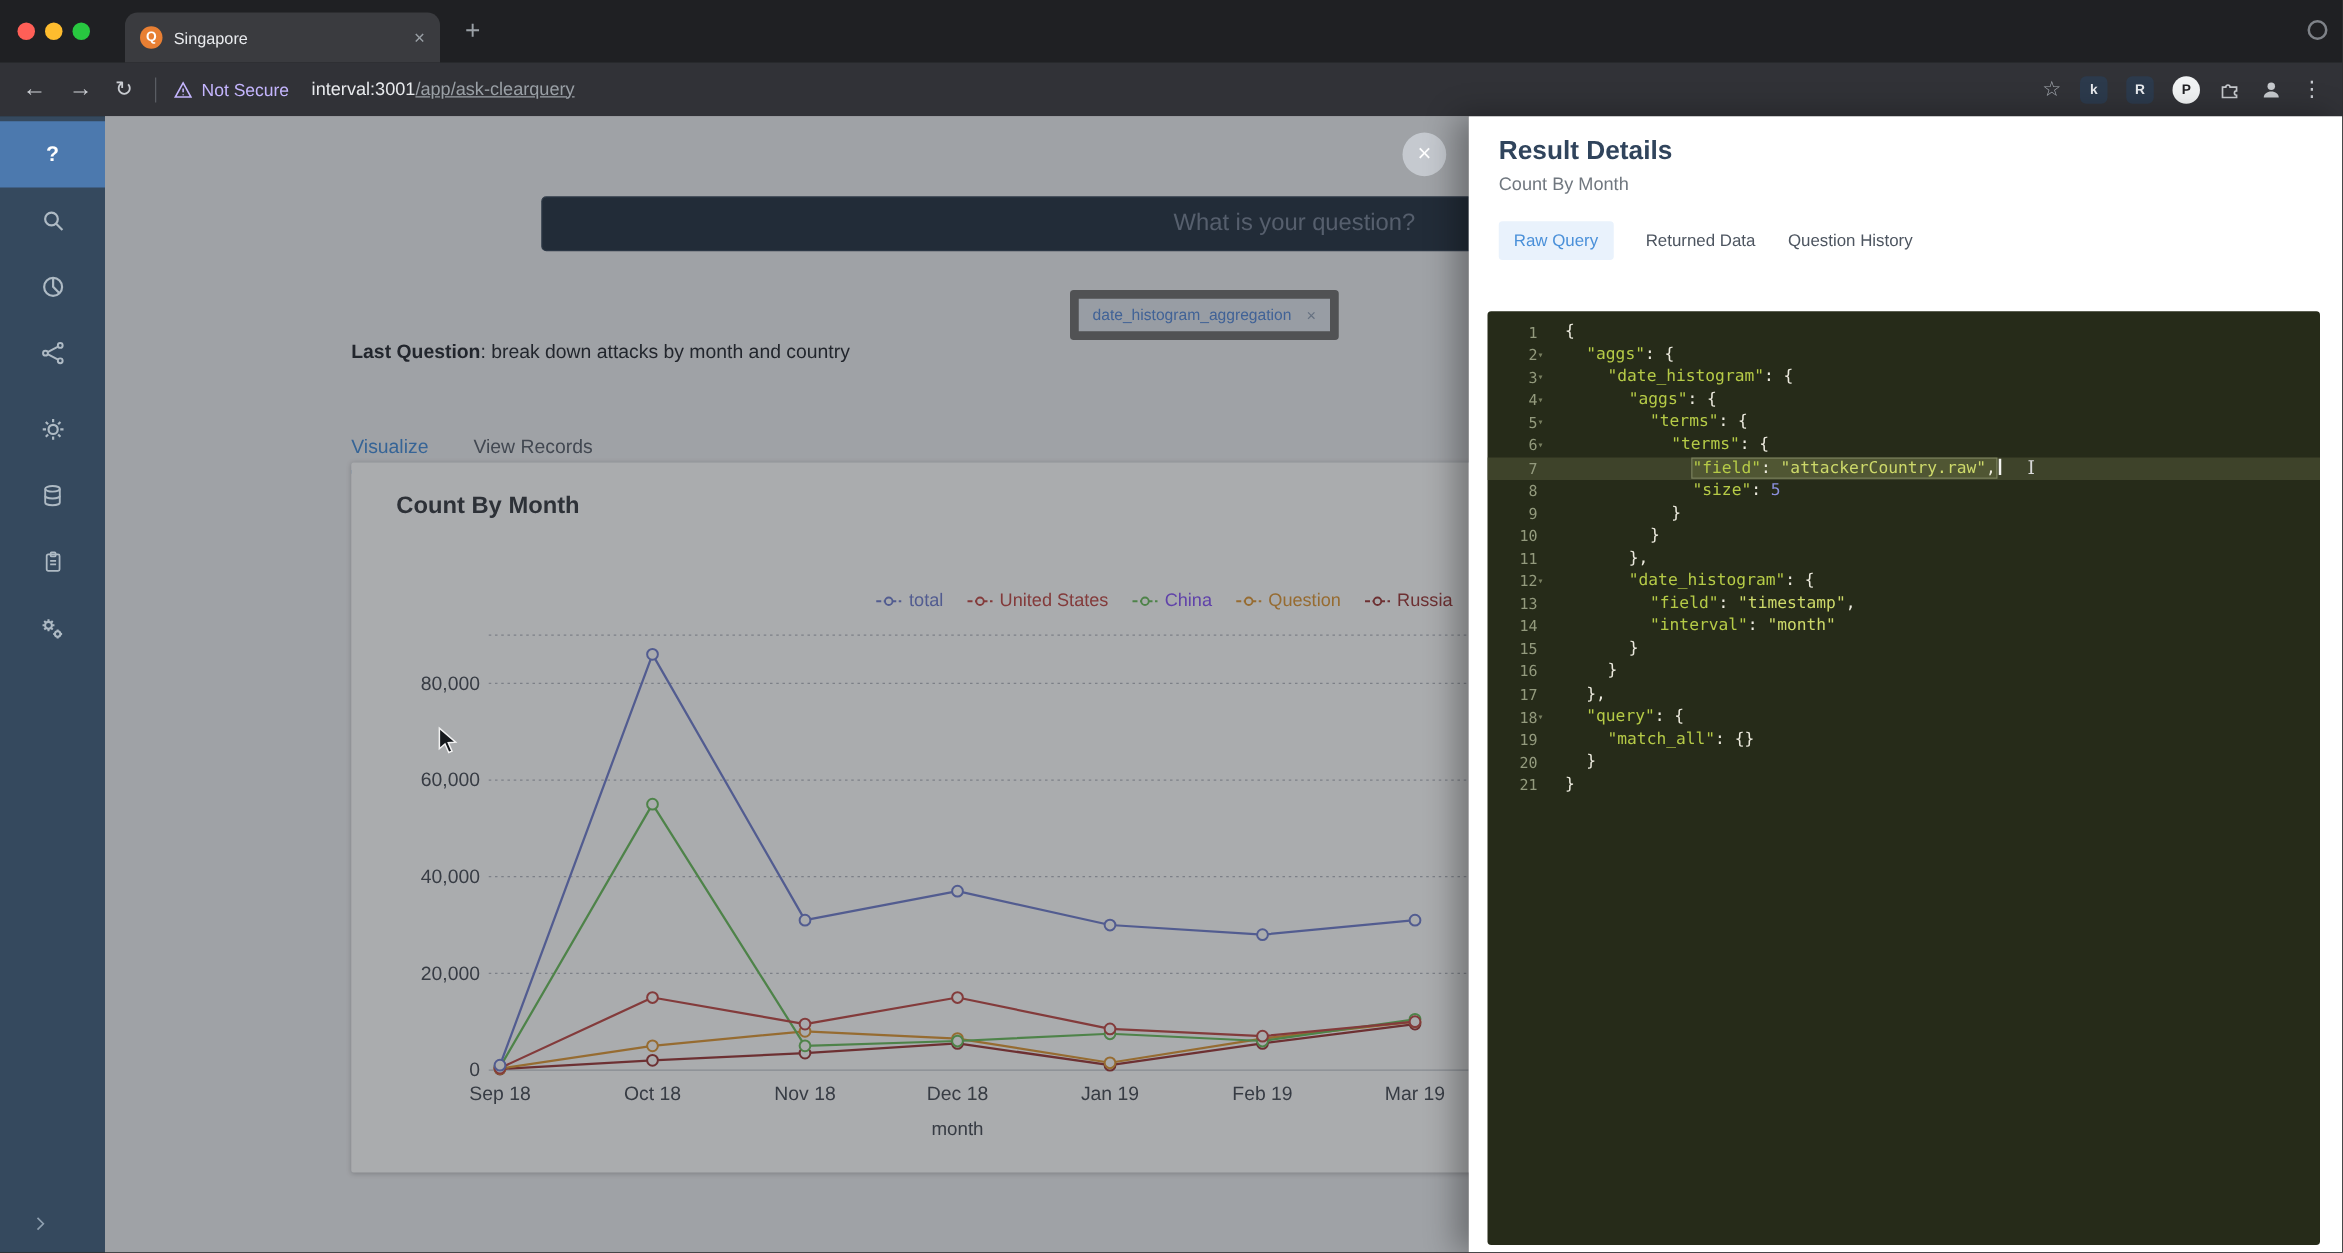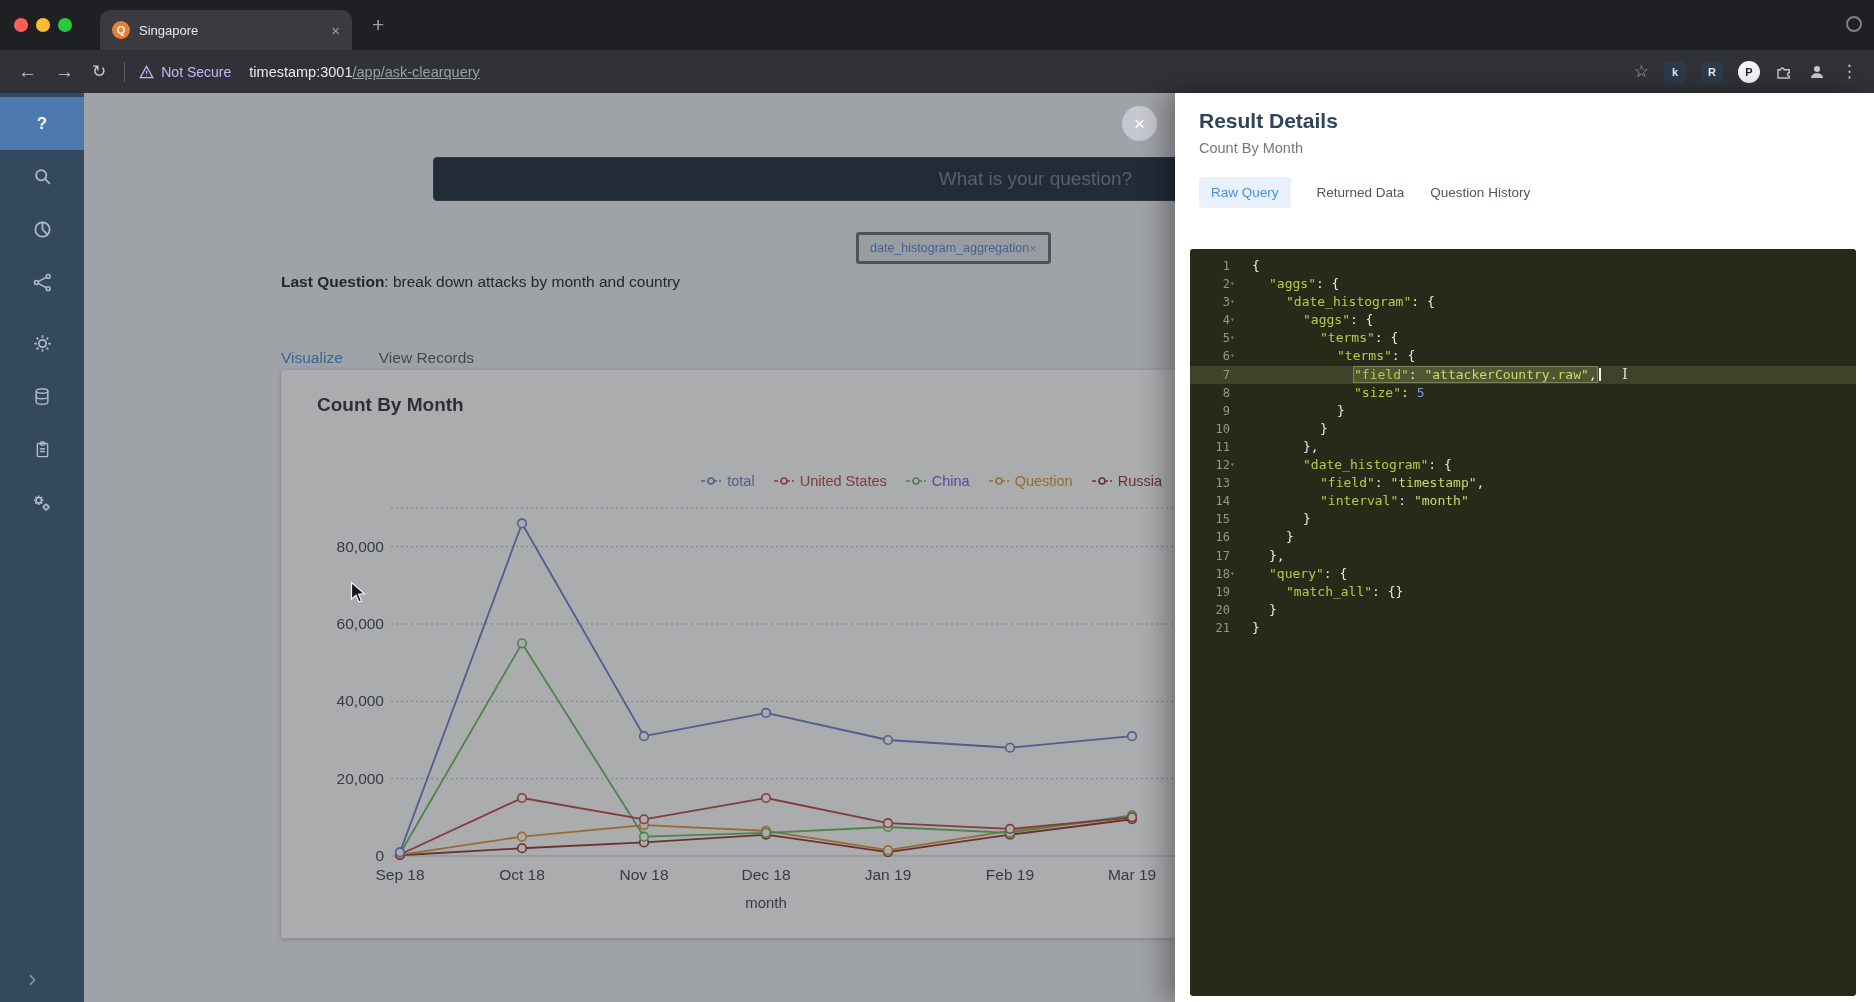--- a/index.html
+++ b/index.html
@@ -44,22 +44,22 @@
   .side-item.active{background:#4c79ae;color:#fff;}
   .side-item:nth-child(5){margin-top:8px;}
   .help-q{font-size:17px;font-weight:bold;}
   .side-collapse{position:absolute;left:24px;bottom:10px;color:#8fa0b0;}
 
   .main{position:absolute;left:84px;top:0;width:1091px;height:909px;background:#eceef1;overflow:hidden;}
   .question-input{position:absolute;left:349px;top:64px;width:1205px;height:44px;background:#2c3a49;
                   border:1px solid #3c4c5e;border-radius:4px;color:#cfd6df;text-align:center;font-size:19px;
                   font-family:"Liberation Sans",sans-serif;box-sizing:border-box;outline:none;}
   .question-input::placeholder{color:#7b879a;opacity:1;}
-  .tag-pill{position:absolute;left:772px;top:139px;height:26px;display:inline-flex;align-items:center;gap:0;
-            padding:0 11px;border:3px solid #737373;border-radius:3px;color:#5b8dd9;font-size:12.5px;
+  .tag-pill{position:absolute;left:772px;top:139px;height:26px;display:inline-flex;align-items:center;gap:12px;
+            padding:0 11px;border:7px solid #737373;border-radius:3px;color:#5b8dd9;font-size:12.5px;
             background:rgba(91,141,217,0.07);}
   .tag-close{color:#93a3b8;font-size:13px;}
   .last-q{position:absolute;left:197px;top:180px;font-size:15.5px;color:#2c3138;}
   .main-tabs{position:absolute;left:197px;top:224px;display:flex;gap:36px;font-size:15.5px;margin-top:32px;}
   .main-tab{color:#5d6570;padding-bottom:9px;}
   .main-tab.active{color:#4a90d9;border-bottom:3px solid #4a90d9;}
 
   .card{position:absolute;left:197px;top:277px;width:1053px;height:568px;background:#fcfdfe;border-radius:2px;
         box-shadow:0 1px 4px rgba(60,64,67,0.28);}
   .card-title{position:absolute;left:36px;top:24px;font-size:19px;font-weight:bold;color:#3c4148;}
@@ -122,21 +122,21 @@
     <span class="nav-ic reload">↻</span>
     <span class="divider"></span>
     <span class="warn">
       <svg width="15" height="14" viewBox="0 0 24 22" fill="none" stroke="currentColor" stroke-width="2">
           <path d="M12 2 L22 20 H2 Z"></path>
           <line x1="12" y1="9" x2="12" y2="14"></line>
           <circle cx="12" cy="17" r="0.9" fill="currentColor" stroke="none"></circle>
         </svg>
       <span>Not Secure</span>
     </span>
-    <span class="url"><span>timestamp:3001</span><span class="path">/app/ask-clearquery</span></span>
+    <span class="url"><span>interval:3001</span><span class="path">/app/ask-clearquery</span></span>
     <span class="url-right">
       <span class="star">☆</span>
       <span class="badge">k</span>
       <span class="badge">R</span>
       <span class="badge p">P</span>
       <span class="ext-ic">
         <svg width="18" height="18" viewBox="0 0 24 24" fill="none" stroke="currentColor" stroke-width="1.8">
             <path d="M4 9h3.5a2.3 2.3 0 1 1 4.6 0H19v4a2.3 2.3 0 1 0 0 4.6V20H4z"></path>
           </svg>
       </span>

